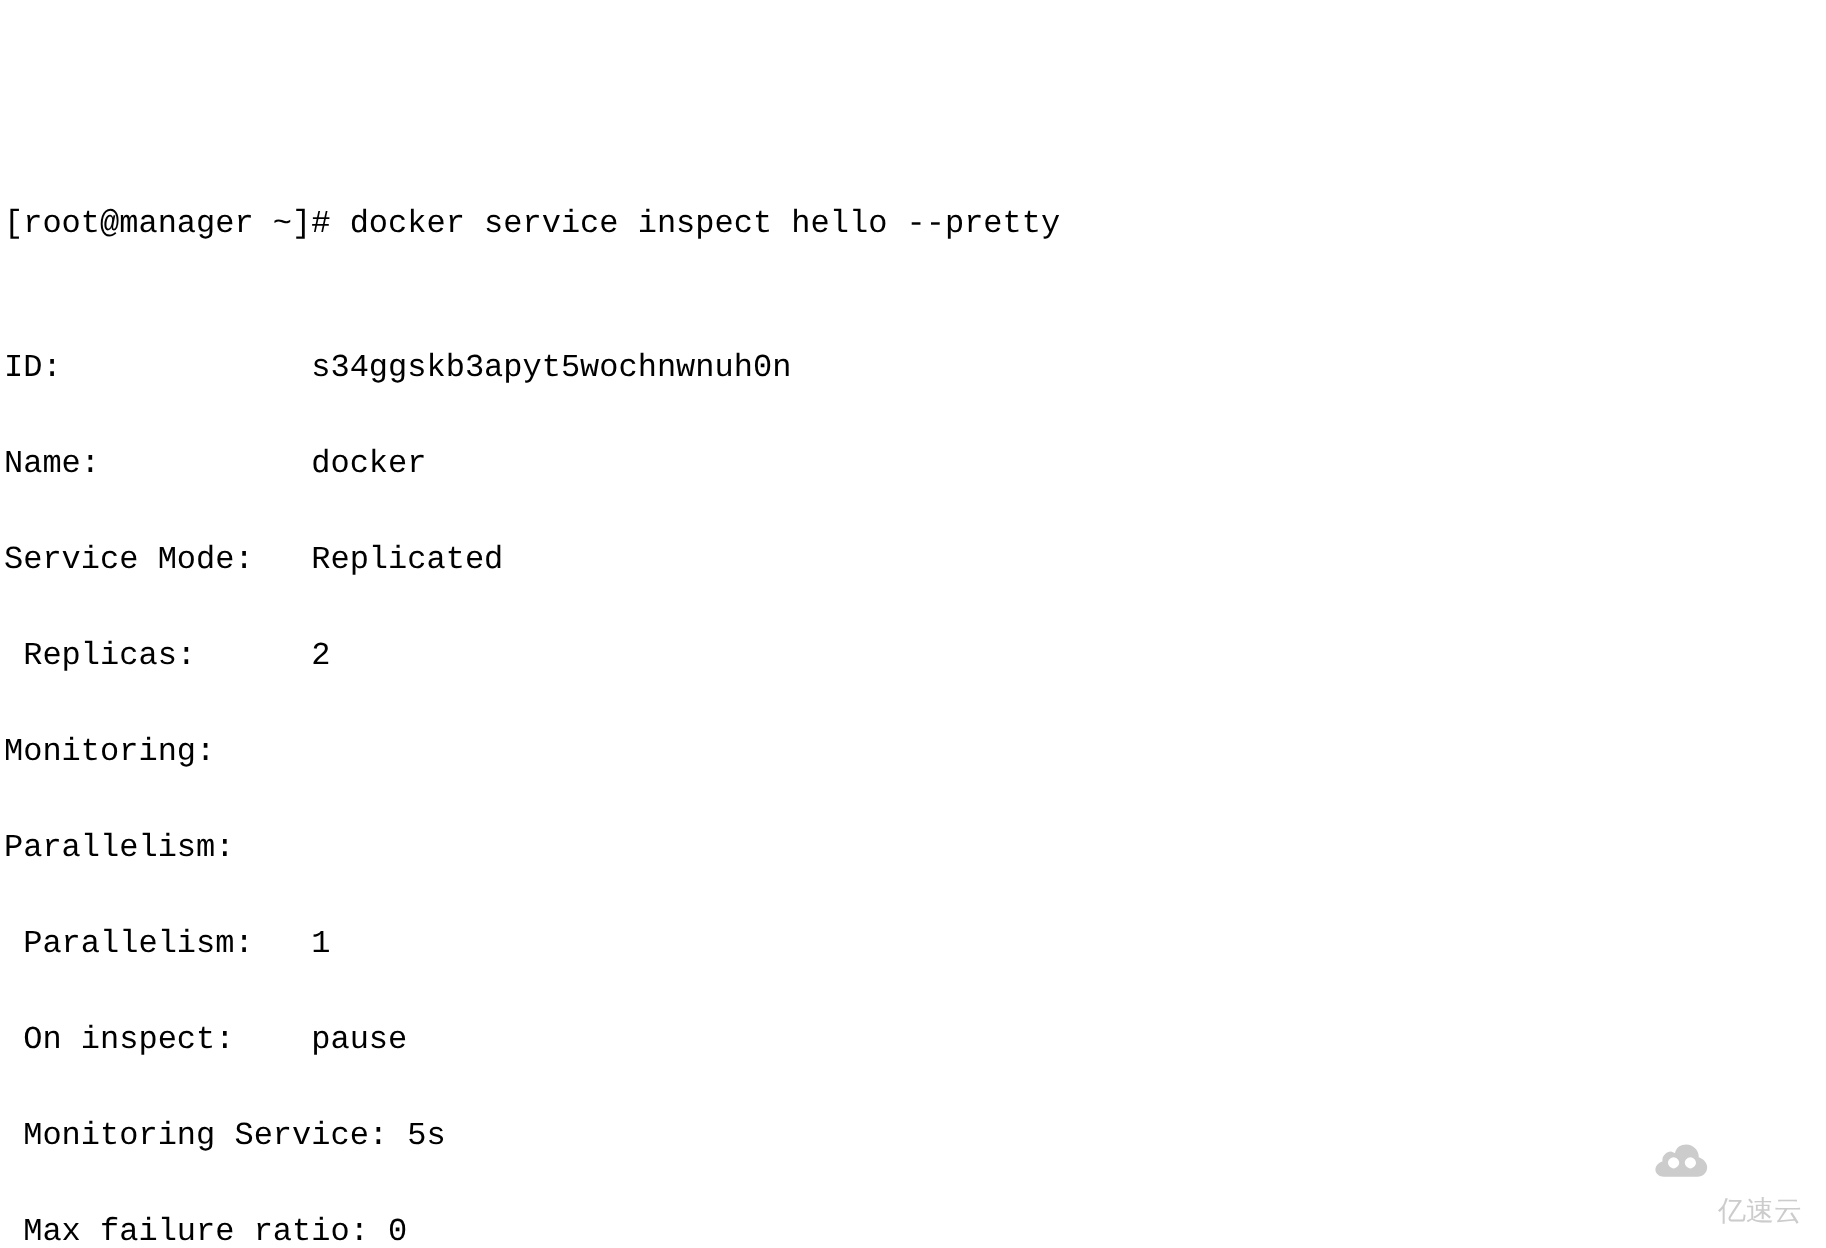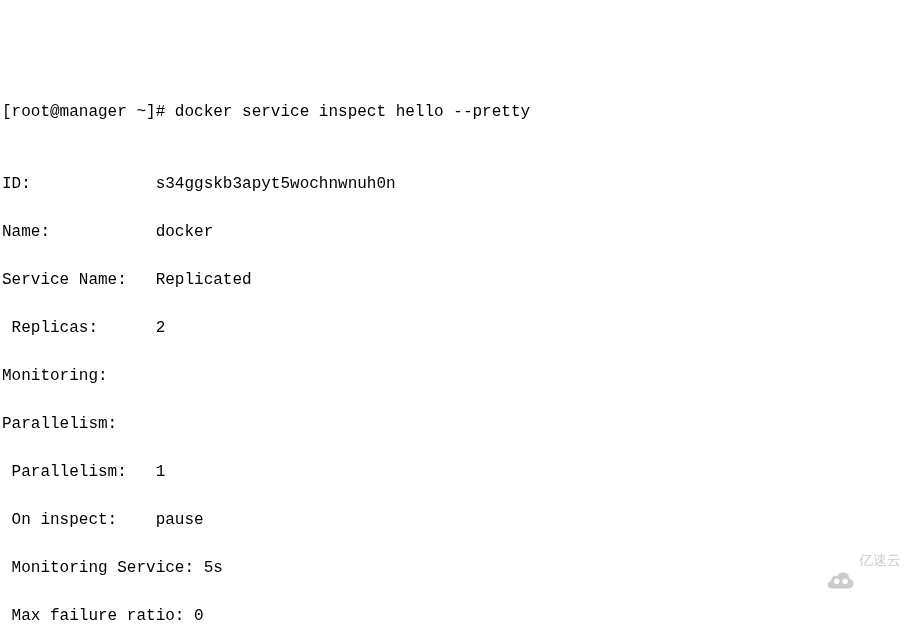--- a/index.html
+++ b/index.html
@@ -24,39 +24,39 @@
       display: block;
     }
     .watermark {
       position: absolute;
       bottom: 8px;
       right: 12px;
       color: #ccc;
       font-family: sans-serif;
       font-size: 14px;
       display: flex;
-      align-items: flex-start;
+      align-items: flex-end;
       gap: 4px;
     }
     .watermark svg {
       width: 28px;
       height: 18px;
       fill: #ccc;
     }
   </style>
 </head>
 <body>
 
 
 
 <span class="terminal-line">[root@manager ~]# docker service inspect hello --pretty</span>
 <span class="terminal-line"></span>
 <span class="terminal-line">ID:             s34ggskb3apyt5wochnwnuh0n</span>
 <span class="terminal-line">Name:           docker</span>
-<span class="terminal-line">Service Name:   Replicated</span>
+<span class="terminal-line">Service Mode:   Replicated</span>
 <span class="terminal-line"> Replicas:      2</span>
 <span class="terminal-line">Monitoring:</span>
 <span class="terminal-line">Parallelism:</span>
 <span class="terminal-line"> Parallelism:   1</span>
 <span class="terminal-line"> On inspect:    pause</span>
 <span class="terminal-line"> Monitoring Service: 5s</span>
 <span class="terminal-line"> Max failure ratio: 0</span>
 
 
 

